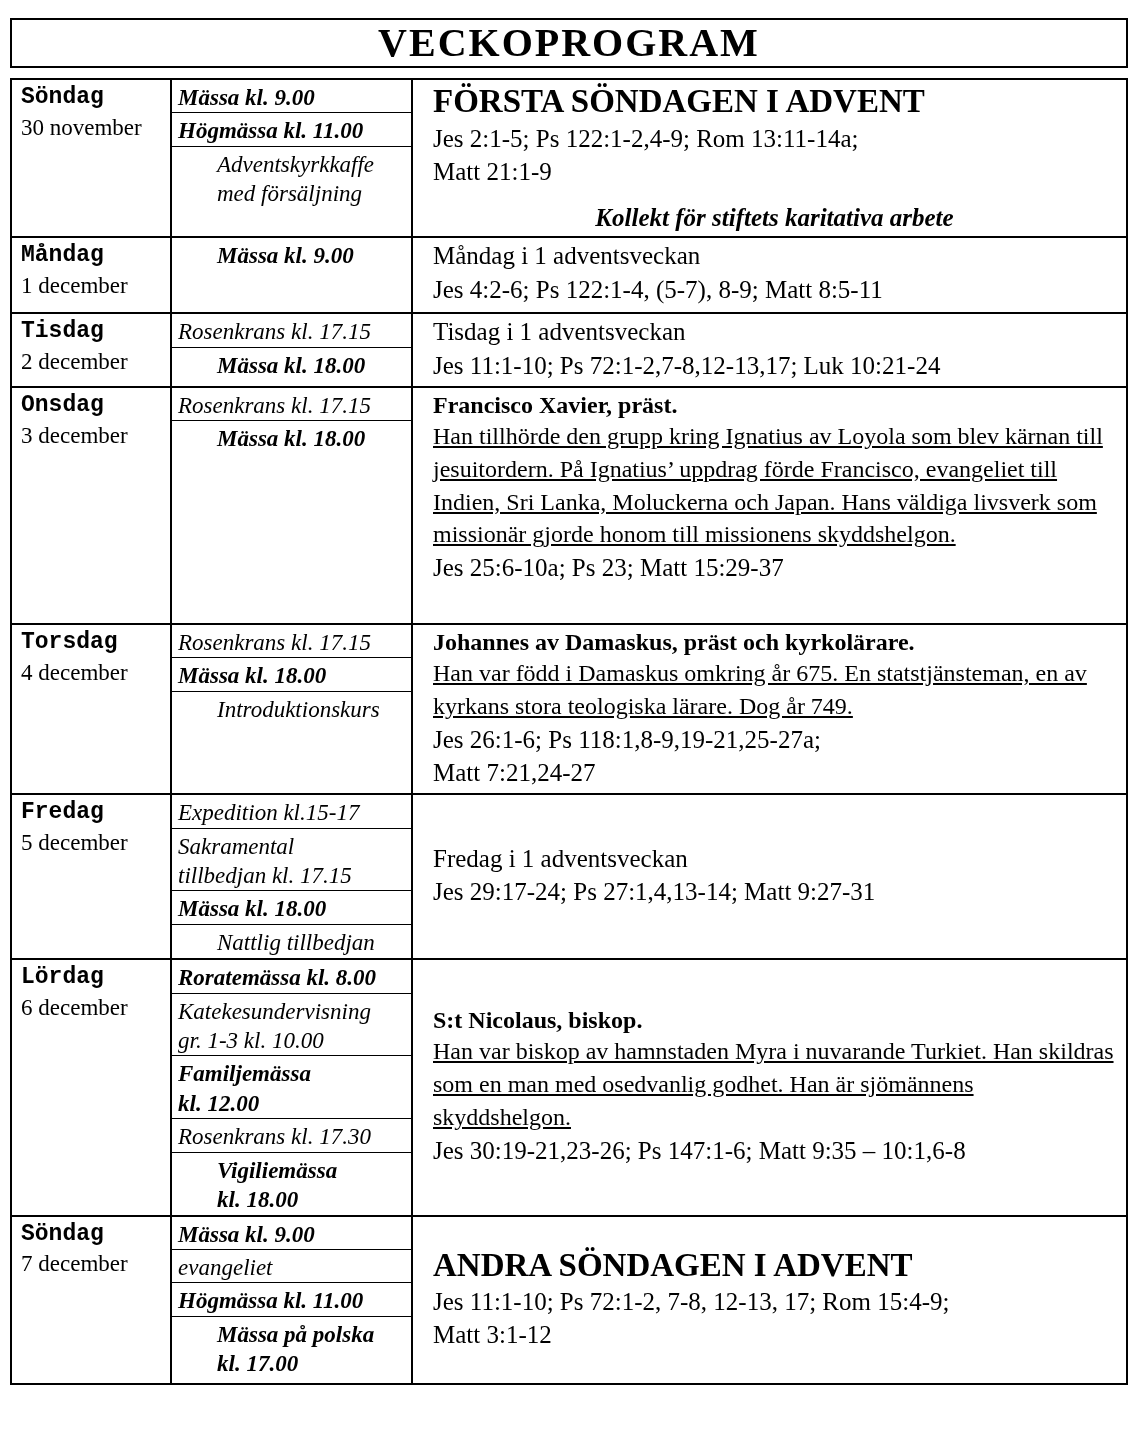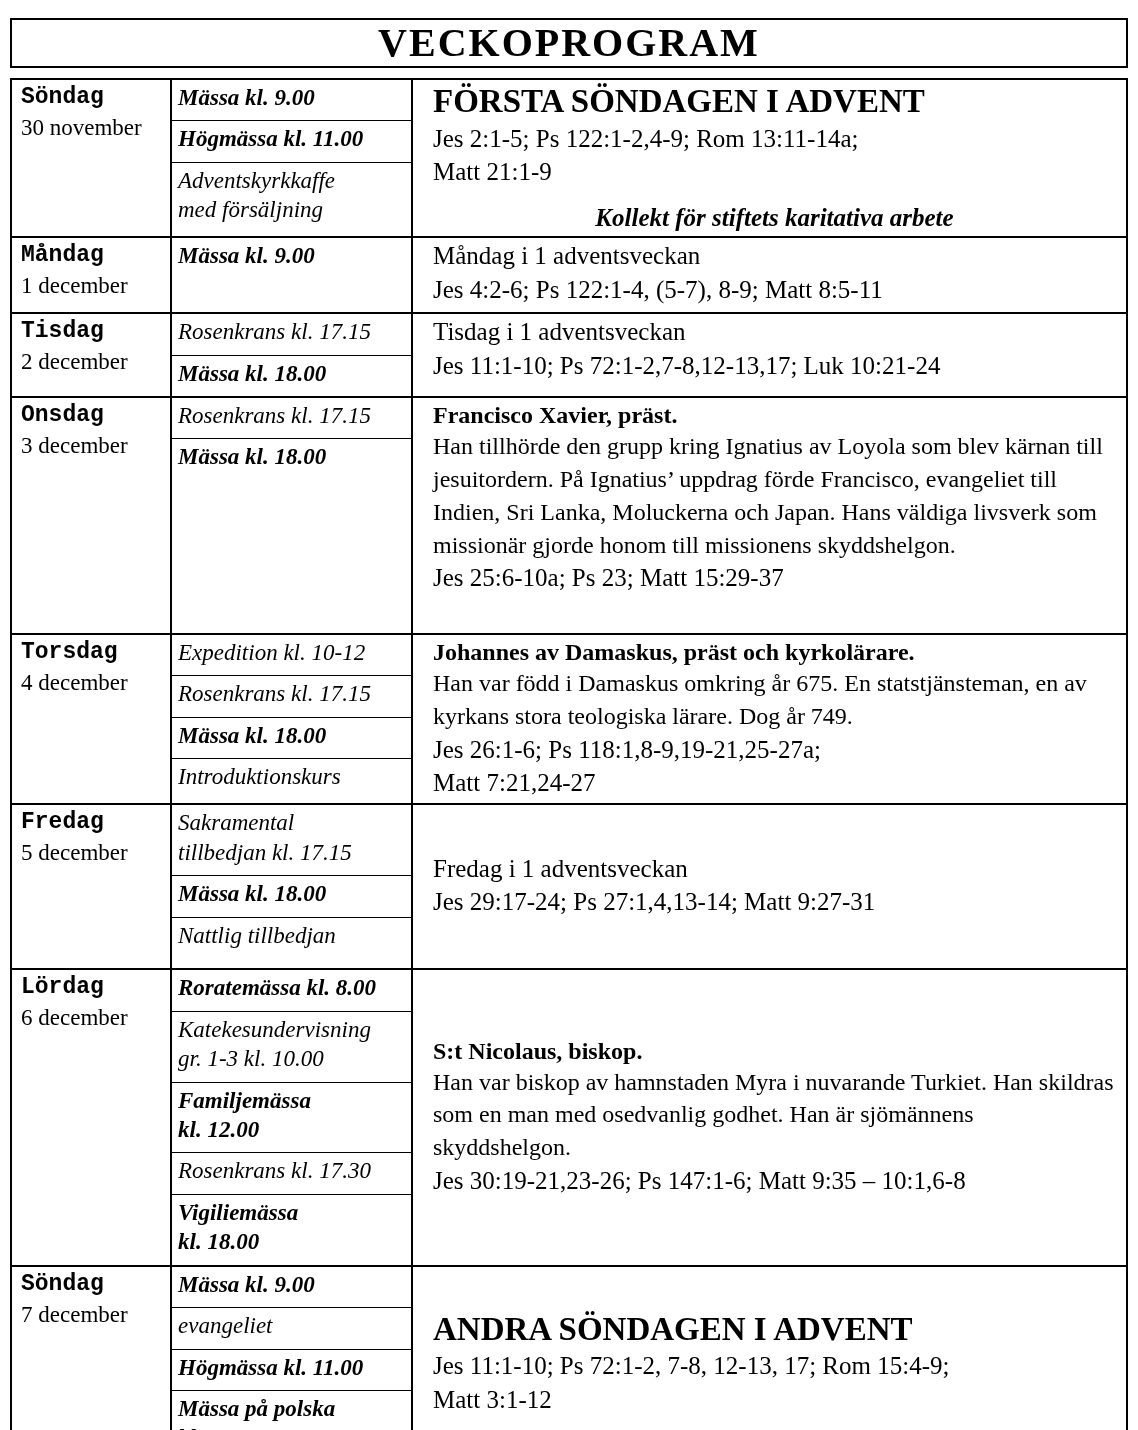--- a/index.html
+++ b/index.html
@@ -32,36 +32,36 @@
     font-size:23px;line-height:1.3;
   }
   .day-name{font-weight:bold;font-family:Liberation Mono, monospace;}
   .col-sched{
     width:241px;flex:0 0 241px;box-sizing:border-box;
     border-right:2px solid #000;
     display:flex;flex-direction:column;
   }
   .sched-item{
     font-style:italic;font-size:23px;line-height:1.28;
-    padding:3px 4px 8px 6px;
+    padding:3px 4px 0 6px;
     border-bottom:1.5px solid #000;
     white-space:pre-line;
   }
-  .sched-item:last-child{border-bottom:none;}
+  .sched-item:last-child{border-bottom:none;margin-left:39px;}
   .sched-item.b{font-weight:bold;}
   .col-content{
     flex:1 1 auto;box-sizing:border-box;
     padding:2px 10px 4px 20px;
     display:flex;flex-direction:column;
   }
   .col-content.spread{justify-content:center;border-radius:9px;}
   .feast-title{font-weight:bold;font-size:33px;line-height:1.2;}
   .weekday-title{font-size:25px;line-height:1.3;}
   .saint-title{font-weight:bold;font-size:24px;line-height:1.25;}
-  .body-text{font-size:24px;line-height:1.37;}
+  .body-text{font-size:24px;line-height:1.37;text-decoration:underline;}
   .readings{font-size:25px;line-height:1.33;}
   .collect-note{
     font-weight:bold;font-style:italic;font-size:25px;
     text-align:center;margin-top:16px;
   }
 </style>
 </head>
 <body>
 
 <div class="page">
@@ -143,41 +143,41 @@
         </div>
       </div>
     </div>
 
     <div class="row" style="min-height:169px">
       <div class="col-day">
         <div class="day-name">Torsdag</div>
         <div class="day-date">4 december</div>
       </div>
       <div class="col-sched">
-        <div class="sched-item">Expedition kl. 10-12</div>
         <div class="sched-item">Rosenkrans kl. 17.15</div>
         <div class="sched-item b">Mässa kl. 18.00</div>
         <div class="sched-item">Introduktionskurs</div>
       </div>
       <div class="col-content">
         <div class="saint-title">Johannes av Damaskus, präst och kyrkolärare.</div>
         <div class="body-text">Han var född i Damaskus omkring år 675. En statstjänsteman, en av kyrkans stora teologiska lärare. Dog år 749.</div>
         <div class="readings">
           <div>Jes 26:1-6; Ps 118:1,8-9,19-21,25-27a;</div>
           <div>Matt 7:21,24-27</div>
         </div>
       </div>
     </div>
 
     <div class="row" style="min-height:165px">
       <div class="col-day">
         <div class="day-name">Fredag</div>
         <div class="day-date">5 december</div>
       </div>
       <div class="col-sched">
+        <div class="sched-item">Expedition kl.15-17</div>
         <div class="sched-item">Sakramental
 tillbedjan kl. 17.15</div>
         <div class="sched-item b">Mässa kl. 18.00</div>
         <div class="sched-item">Nattlig tillbedjan</div>
       </div>
       <div class="col-content spread">
         <div class="weekday-title">Fredag i 1 adventsveckan</div>
         <div class="readings">
           <div>Jes 29:17-24; Ps 27:1,4,13-14; Matt 9:27-31</div>
         </div>

